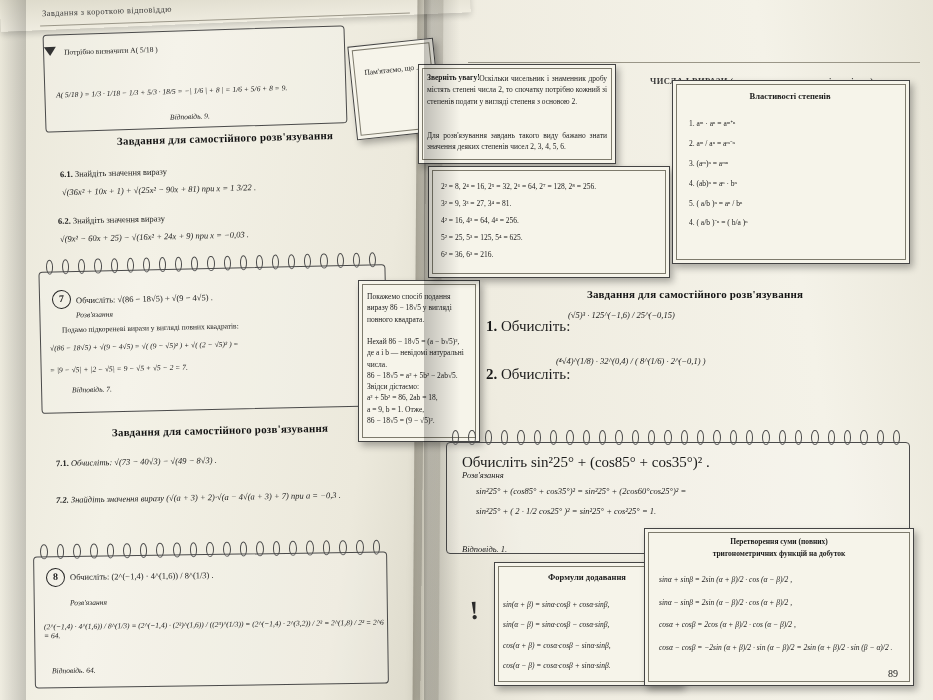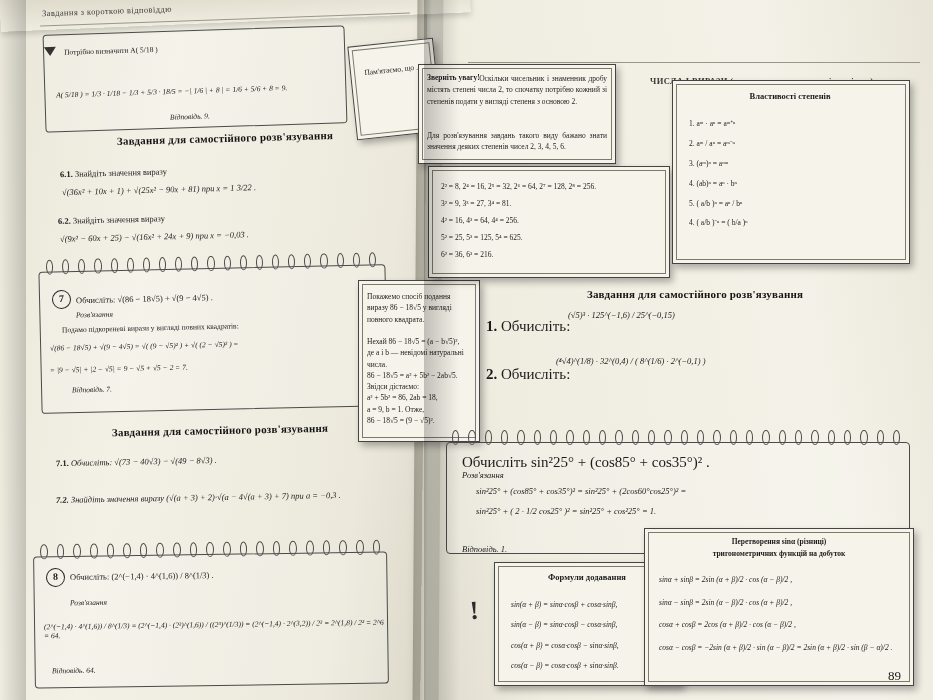--- a/index.html
+++ b/index.html
@@ -84,21 +84,21 @@
     box-shadow:3px 4px 7px rgba(0,0,0,.30);
   }
   .note-inner{
     position:absolute;left:3px;top:3px;right:3px;bottom:3px;border:1px solid #7d7a6c;
   }
 
   .rot-note{transform:rotate(-6deg);}
 
   .formula{font-family:"Liberation Serif", serif;font-style:italic;}
 
-  .pagenum{position:absolute;font-size:13px;}
+  .pagenum{position:absolute;font-size:10px;}
 
   .list-line{margin:3px 0;}
   .shadow-strip{
     position:absolute;background:linear-gradient(90deg,rgba(0,0,0,.22),rgba(0,0,0,0));
   }
 </style>
 </head>
 <body>
 
 <div class="page">
@@ -309,31 +309,31 @@
   <div class="blk xs it" style="left:462px;top:470px;">Розв'язання</div>
   <div class="blk xs formula" style="left:476px;top:486px;width:420px;">sin²25° + (cos85° + cos35°)² = sin²25° + (2cos60°cos25°)² =</div>
   <div class="blk xs formula" style="left:476px;top:506px;width:420px;">sin²25° + ( 2 · 1/2 cos25° )² = sin²25° + cos²25° = 1.</div>
   <div class="blk xs it" style="left:462px;top:544px;">Відповідь. 1.</div>
 
   <div class="blk" style="left:470px;top:596px;font-size:26px;font-weight:bold;color:#2a2a2a;transform:rotate(-4deg);">!</div>
 
   <div class="note" style="left:494px;top:562px;width:186px;height:122px;">
     <div class="note-inner"></div>
     <div class="blk xs bold ctr" style="left:8px;top:9px;width:168px;">Формули додавання</div>
-    <div class="blk tiny formula" style="left:16px;top:30px;width:164px;line-height:2.3;">
+    <div class="blk tiny formula" style="left:8px;top:30px;width:164px;line-height:2.3;">
       <div class="list-line">sin(α + β) = sinα·cosβ + cosα·sinβ,</div>
       <div class="list-line">sin(α − β) = sinα·cosβ − cosα·sinβ,</div>
       <div class="list-line">cos(α + β) = cosα·cosβ − sinα·sinβ,</div>
       <div class="list-line">cos(α − β) = cosα·cosβ + sinα·sinβ.</div>
     </div>
   </div>
 
   <div class="note" style="left:644px;top:528px;width:268px;height:156px;">
     <div class="note-inner"></div>
-    <div class="blk tiny bold ctr" style="left:10px;top:8px;width:248px;">Перетворення sinα (різниці)</div>
+    <div class="blk tiny bold ctr" style="left:10px;top:8px;width:248px;">Перетворення суми (повних)</div>
     <div class="blk tiny bold ctr" style="left:10px;top:20px;width:248px;">тригонометричних функцій на добуток</div>
     <div class="blk tiny formula" style="left:14px;top:38px;width:244px;line-height:2.6;">
       <div class="list-line">sinα + sinβ = 2sin (α + β)/2 · cos (α − β)/2 ,</div>
       <div class="list-line">sinα − sinβ = 2sin (α − β)/2 · cos (α + β)/2 ,</div>
       <div class="list-line">cosα + cosβ = 2cos (α + β)/2 · cos (α − β)/2 ,</div>
       <div class="list-line">cosα − cosβ = −2sin (α + β)/2 · sin (α − β)/2 = 2sin (α + β)/2 · sin (β − α)/2 .</div>
     </div>
   </div>
 
   <div class="pagenum" style="left:888px;top:668px;">89</div>

